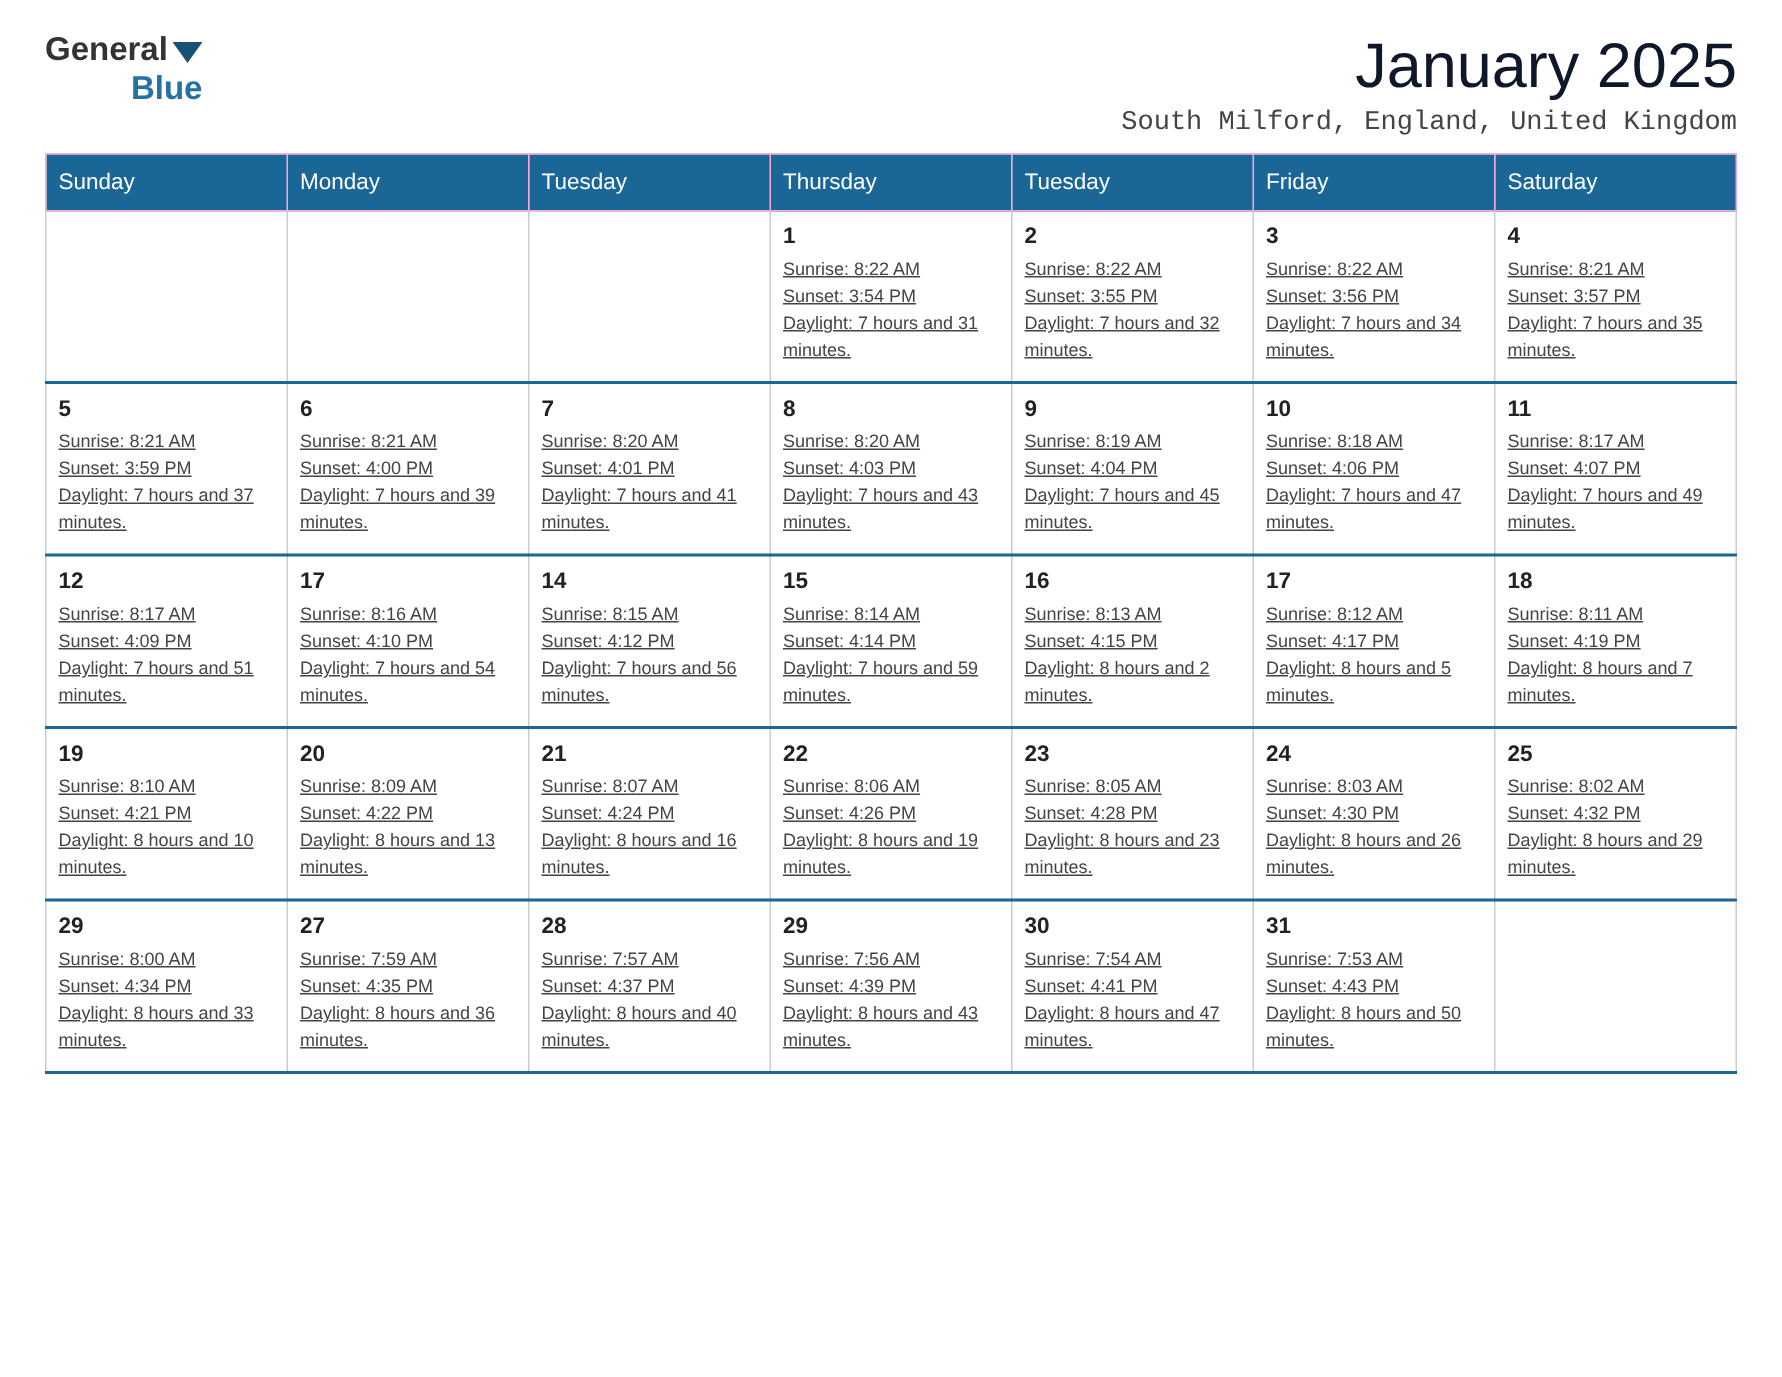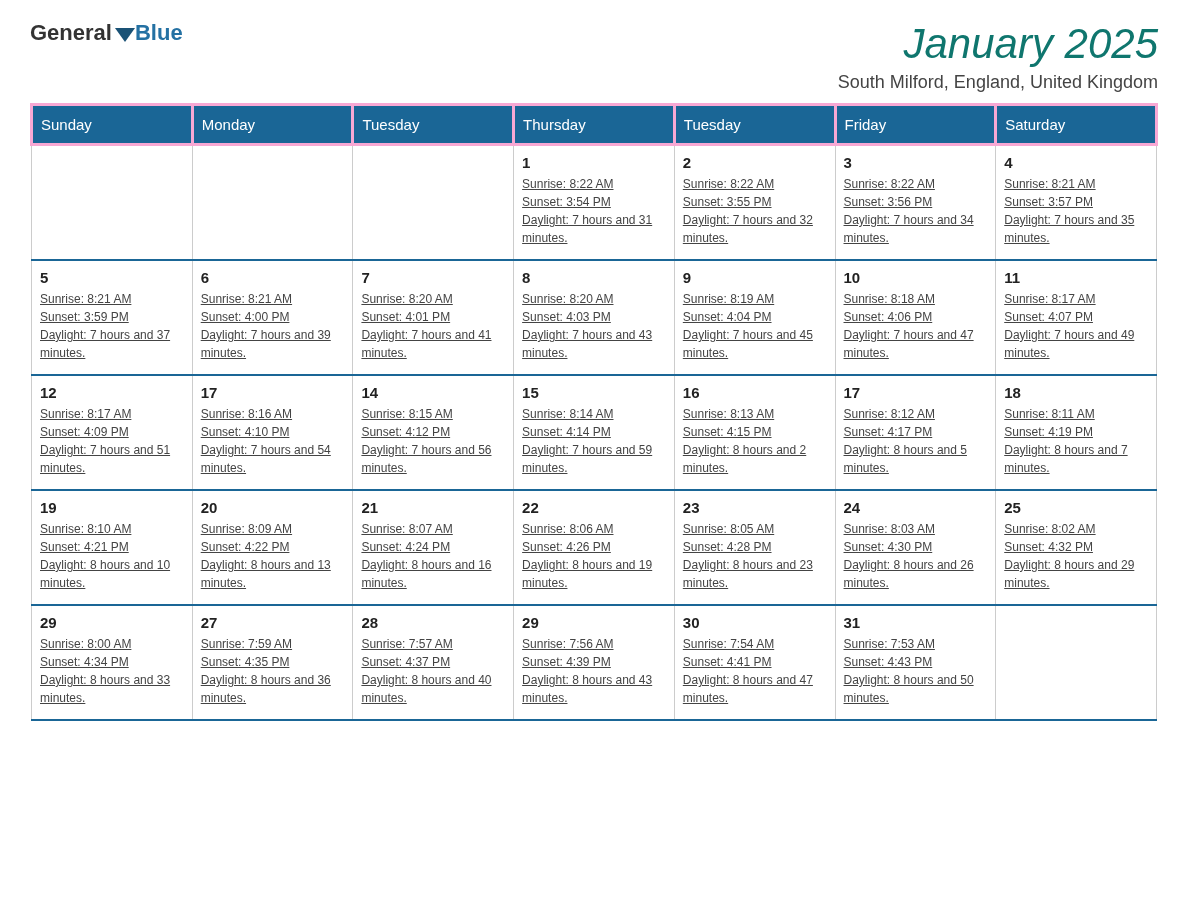--- a/index.html
+++ b/index.html
@@ -11,21 +11,21 @@
       min-height: 918px;
     }
     .header {
       display: flex;
       justify-content: space-between;
       align-items: flex-start;
       margin-bottom: 10px;
     }
     .logo {
       display: flex;
-      flex-direction: row;
+      flex-direction: column;
       align-items: flex-end;
     }
     .logo-general {
       font-size: 22px;
       font-weight: bold;
       color: #333;
       display: flex;
       align-items: center;
     }
     .logo-general .arrow {
@@ -43,41 +43,41 @@
       font-weight: bold;
       color: #2471a3;
       margin-left: 0;
     }
     .title-block {
       text-align: right;
     }
     .month-year {
       font-size: 42px;
       font-weight: normal;
-      color: #0f766e;
+      color: #0f172a;
       margin-bottom: 4px;
-      font-style: italic;
     }
     .location {
       font-size: 18px;
       color: #444;
+      font-family: Liberation Mono, monospace;
     }
     .calendar {
       width: 100%;
       border-collapse: collapse;
       margin-top: 10px;
     }
     .calendar thead tr th {
       background-color: #1a6696;
       color: #fff;
       font-size: 15px;
       font-weight: normal;
       padding: 10px 8px;
       text-align: left;
-      border: 3px solid #f9a8d4;
+      border: 1px solid #f9a8d4;
     }
     .calendar tbody tr {
       border-bottom: 2px solid #1a6696;
     }
     .calendar tbody td {
       vertical-align: top;
       padding: 8px 8px 12px 8px;
       font-size: 12.5px;
       color: #333;
       border-right: 1px solid #ccc;

